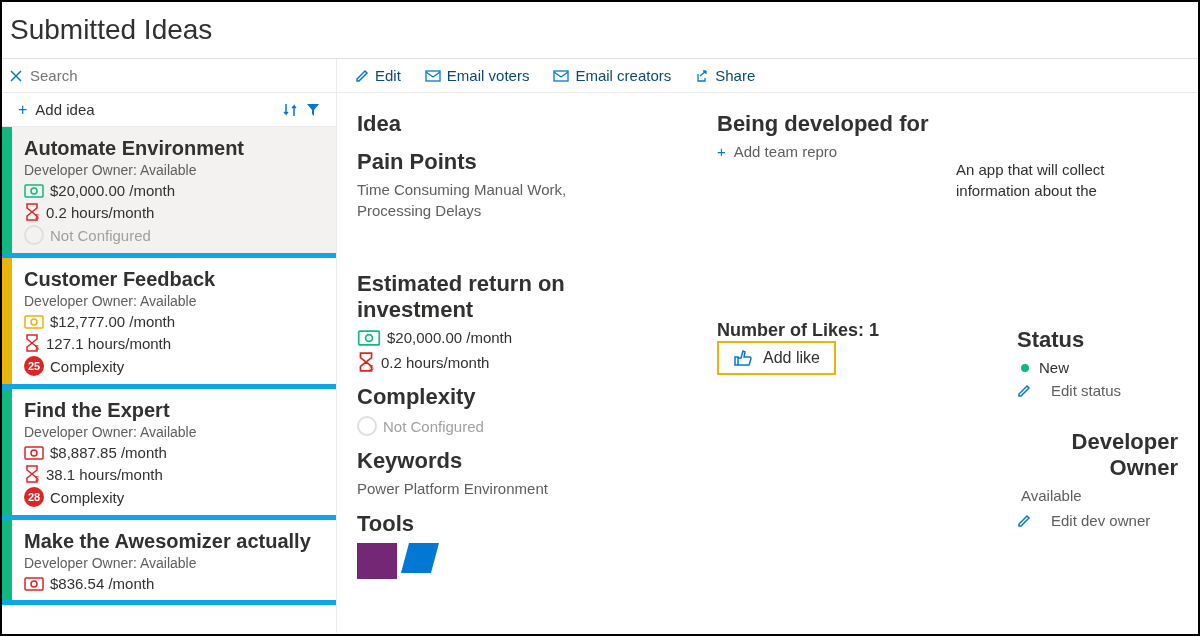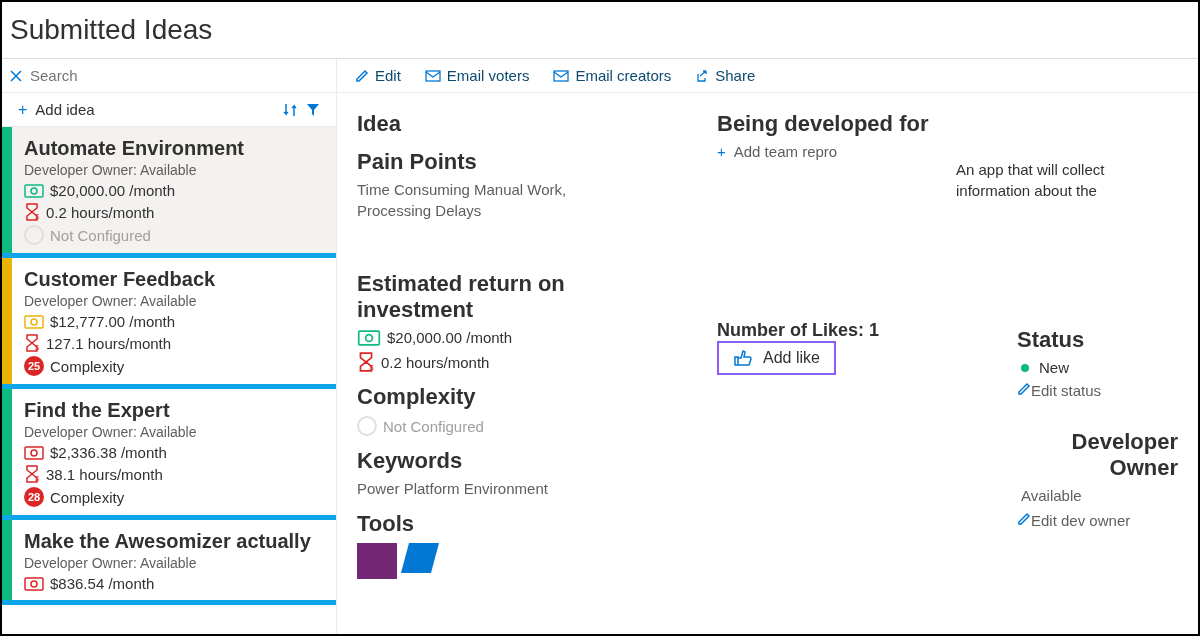--- a/index.html
+++ b/index.html
@@ -53,26 +53,26 @@
     
     .section-title { font-size: 22px; font-weight: 600; margin-top: 12px; margin-bottom: 4px; }
     .section-title:first-child { margin-top: 0; }
     .section-text { font-size: 15px; color: #605e5c; line-height: 1.4; }
     .col1 .metric-row { margin-top: 6px; }
     
     .add-team { display: flex; align-items: center; gap: 8px; font-size: 15px; color: #605e5c; margin-top: 6px; cursor: pointer; }
     .add-team .plus-icon { color: #0078d4; }
     
     .likes-title { font-size: 18px; font-weight: 600; }
-    .add-like-btn { border: 2px solid #8b5cf6; padding: 6px 14px; display: inline-flex; align-items: center; gap: 10px; font-size: 16px; cursor: pointer; }
+    .add-like-btn { border: 2px solid #eab308; padding: 6px 14px; display: inline-flex; align-items: center; gap: 10px; font-size: 16px; cursor: pointer; }
     .add-like-btn .thumb-icon { color: #0078d4; }
     
     .status-dot { width: 8px; height: 8px; border-radius: 50%; background: #10b981; display: inline-block; }
     .status-row { display: flex; align-items: center; gap: 10px; font-size: 15px; margin-top: 6px; padding-left: 4px; }
-    .edit-link { display: flex; align-items: flex-start; gap: 0; font-size: 15px; color: #605e5c; margin-top: 6px; cursor: pointer; }
+    .edit-link { display: flex; align-items: center; gap: 20px; font-size: 15px; color: #605e5c; margin-top: 6px; cursor: pointer; }
     .edit-link .icon { color: #0078d4; }
     
     .description { position: absolute; top: 66px; right: 22px; width: 220px; font-size: 15px; color: #323130; line-height: 1.4; }
     
     .col3 .section-title { margin-top: 0; }
     .col3-2nd { margin-top: 30px !important; text-align: right; }
     
     .tools-icons { display: flex; gap: 8px; margin-top: 6px; }
     .tool-purple { width: 40px; height: 36px; background: #742774; }
     .tool-blue { width: 30px; height: 30px; background: #0078d4; transform: skewX(-15deg); }
@@ -179,21 +179,21 @@
         <div class="list-content">
           <div class="title">Find the Expert</div>
           <div class="subtitle">Developer Owner: Available</div>
           <div class="metric-row">
             <span class="money-icon-red">
                   <svg width="20" height="14" viewBox="0 0 20 14" fill="none" stroke-width="1.5">
                     <rect x="1" y="1" width="18" height="12" rx="1"></rect>
                     <circle cx="10" cy="7" r="3"></circle>
                   </svg>
                 </span>
-            <span>$2,336.38 /month</span>
+            <span>$8,887.85 /month</span>
           </div>
           <div class="metric-row">
             <span class="hourglass-icon">
                   <svg width="16" height="18" viewBox="0 0 16 18" fill="none" stroke-width="1.5">
                     <path d="M3 1 L13 1 L13 5 L8 9 L13 13 L13 17 L3 17 L3 13 L8 9 L3 5 Z"></path>
                     <text x="11" y="16" font-size="7" fill="#dc2626" stroke="none">$</text>
                   </svg>
                 </span>
             <span>38.1 hours/month</span>
           </div>

